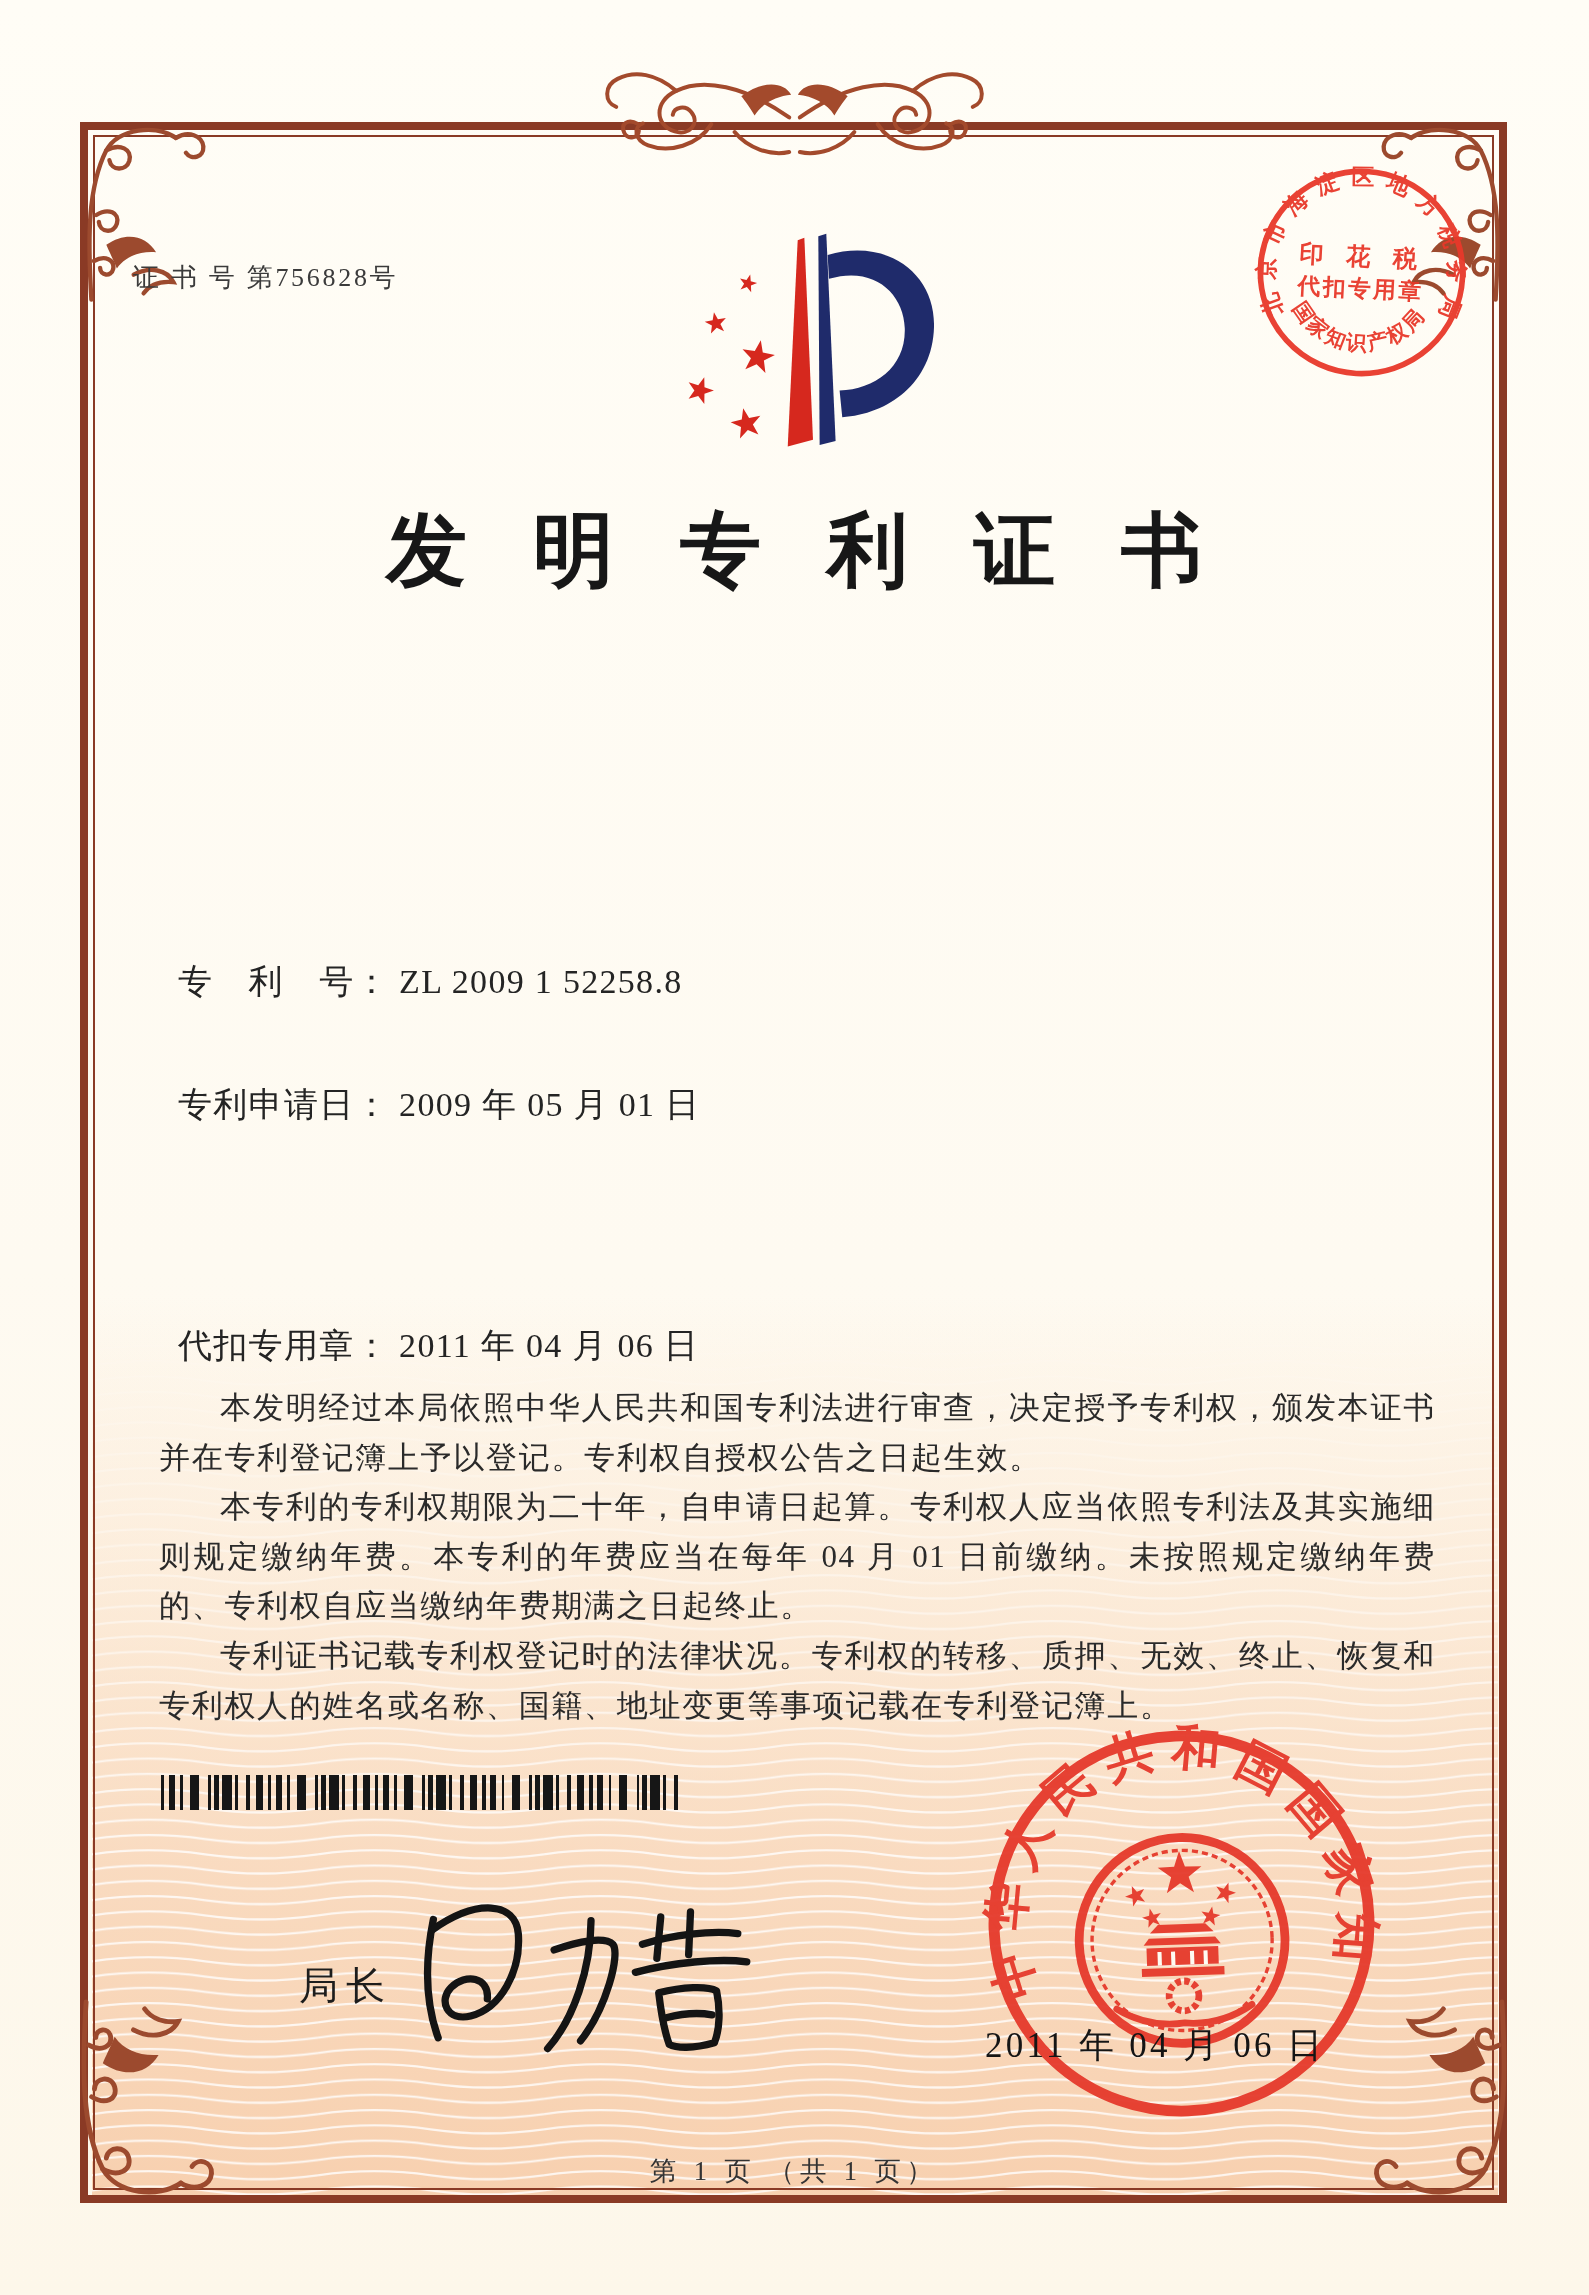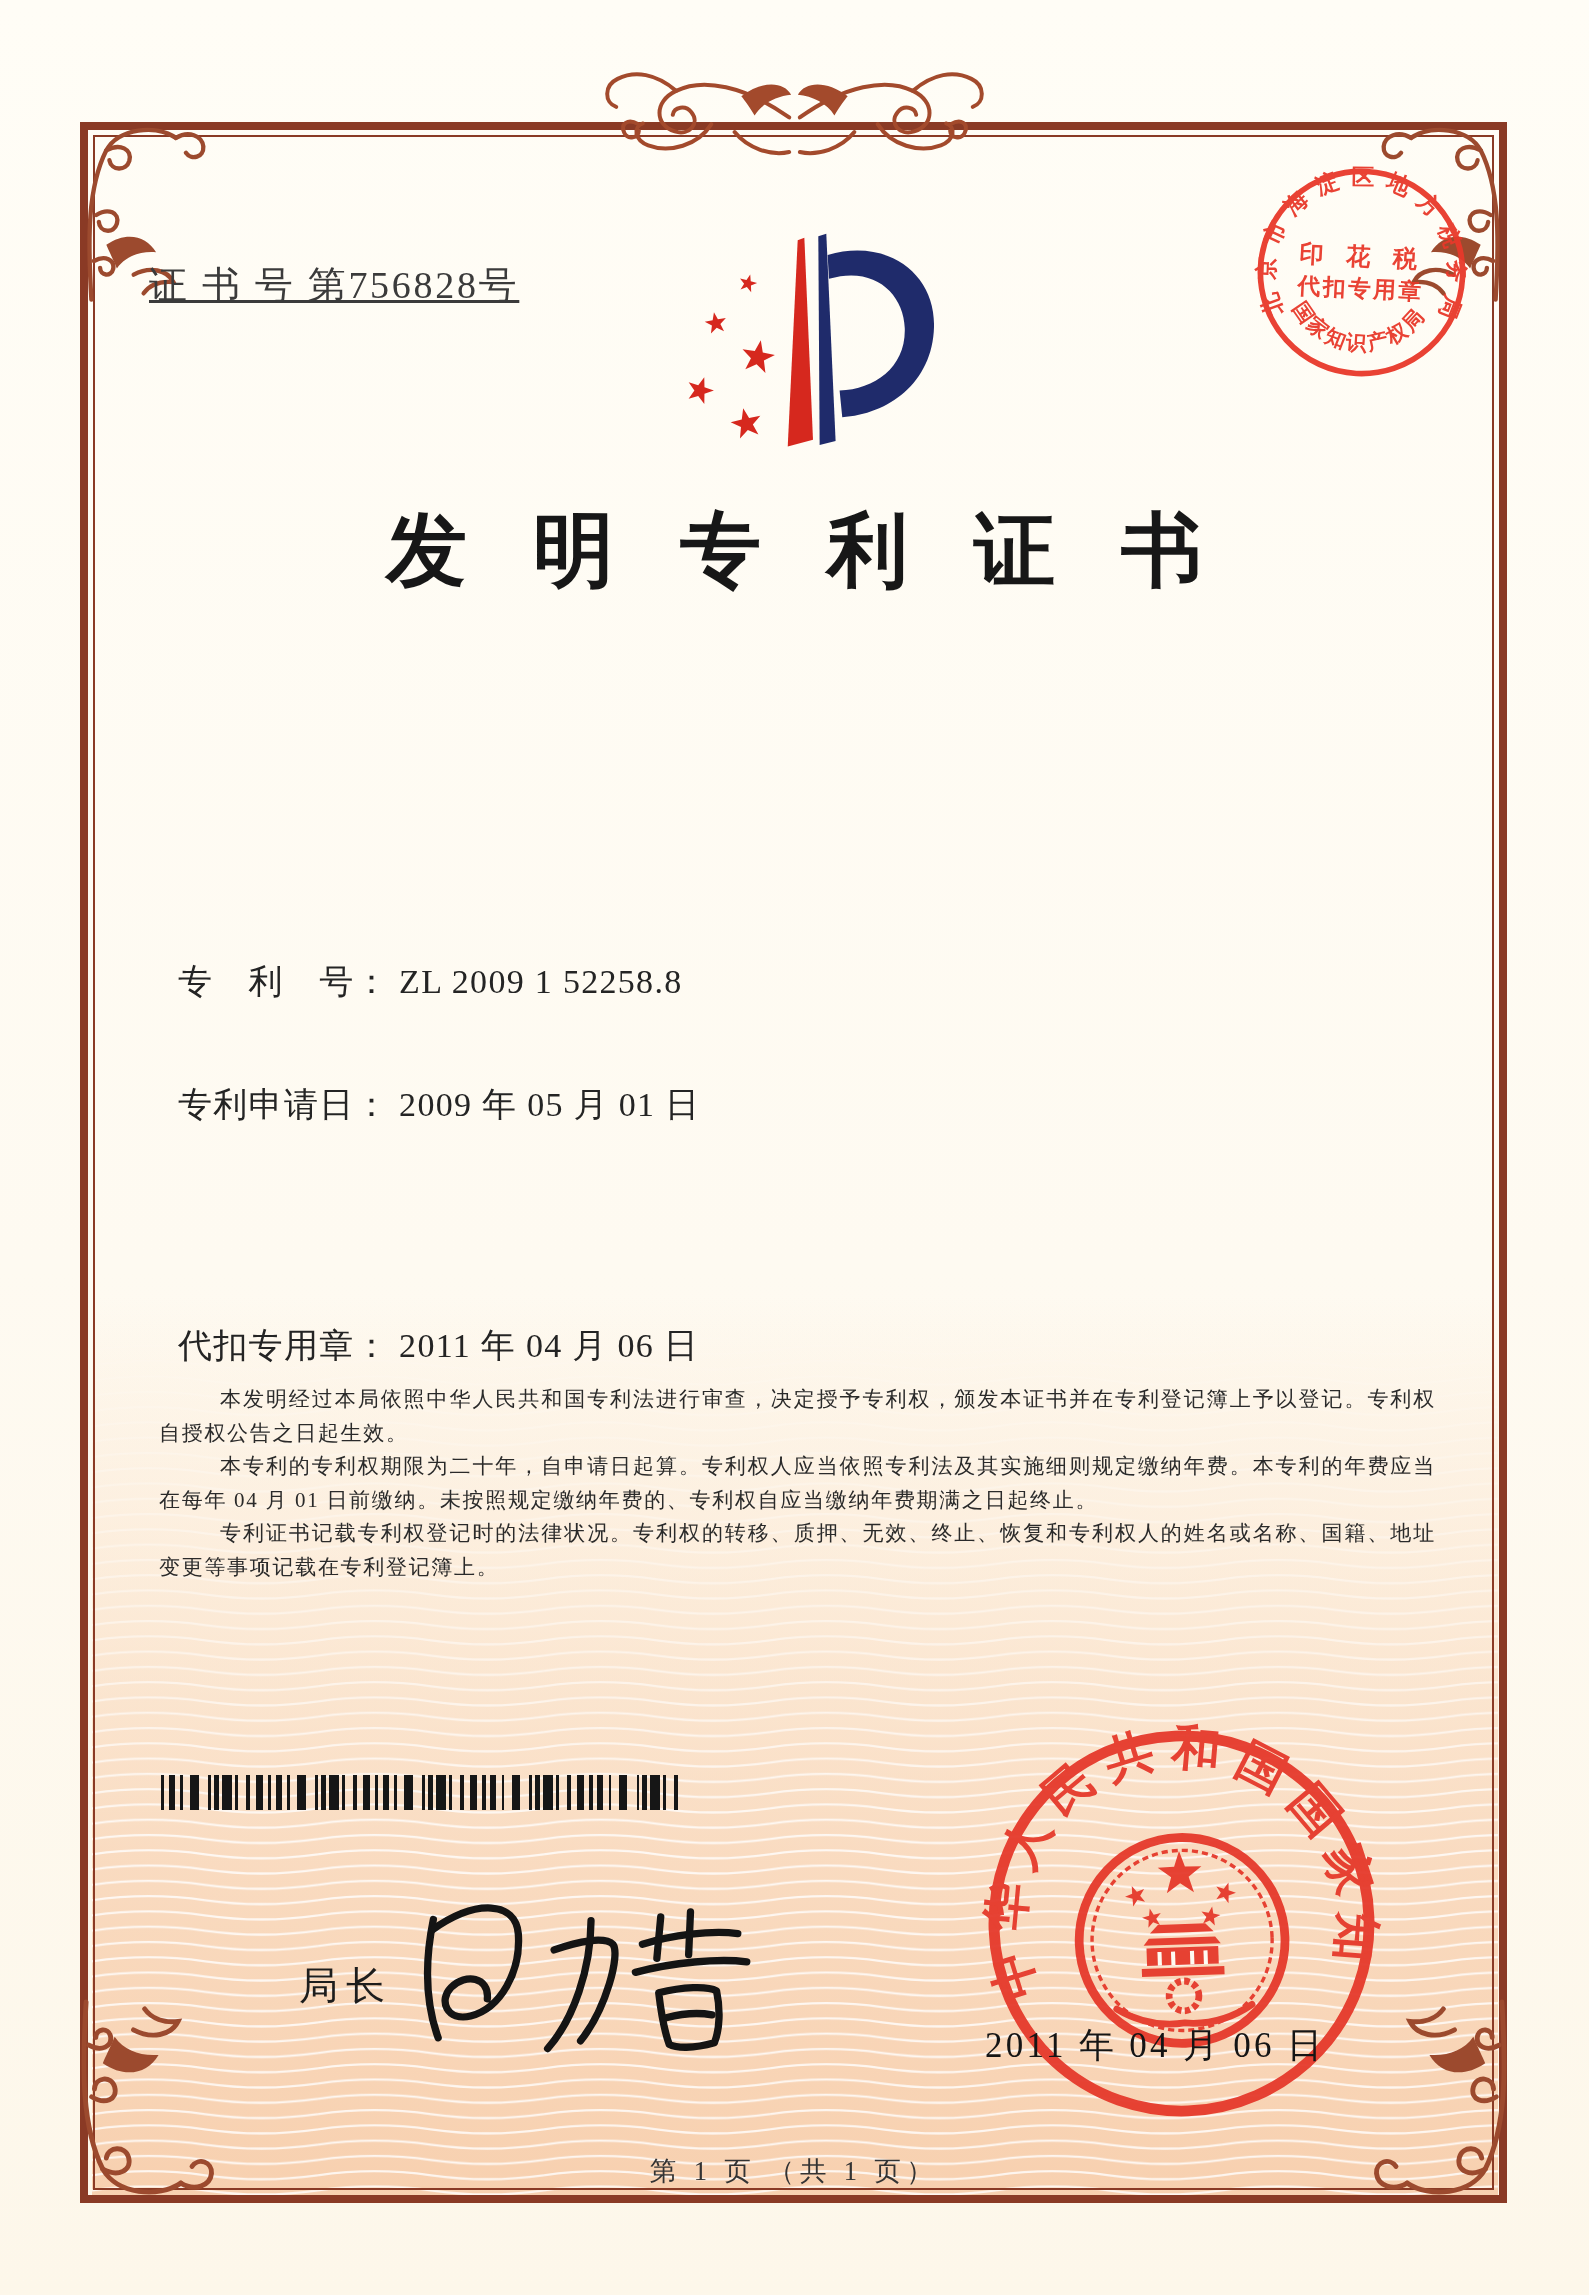--- a/index.html
+++ b/index.html
@@ -12,31 +12,31 @@
   .frame-inner{position:absolute;inset:4.7px;border:2px solid #8a3a25;}
   
   .waves{position:absolute;left:92px;top:1296px;width:1406px;height:904px;z-index:1;}
   .waves .tint{position:absolute;inset:0;
      background:linear-gradient(180deg,rgba(250,222,197,0) 0%,rgba(250,219,190,.40) 30%,
                 rgba(248,211,180,.78) 62%,rgba(247,206,172,.95) 100%);}
   .waves svg{position:absolute;inset:0;
      -webkit-mask-image:linear-gradient(180deg,transparent 0,rgba(0,0,0,.45) 28%,#000 60%);
      mask-image:linear-gradient(180deg,transparent 0,rgba(0,0,0,.45) 28%,#000 60%);}
   
-  .cert-no{position:absolute;left:149px;top:260px;font-size:38px;letter-spacing:2.7px;color:#3b3b3b;z-index:3;text-decoration:underline;}
+  .cert-no{position:absolute;left:133px;top:260px;font-size:26px;letter-spacing:2.7px;color:#3b3b3b;z-index:3;}
   .logo{position:absolute;left:668px;top:227px;width:286px;height:256px;z-index:3;}
   .tax-stamp{position:absolute;left:1248px;top:159px;width:227px;height:227px;
              transform:rotate(3deg);opacity:.95;z-index:3;}
   .title{position:absolute;left:81px;top:497px;width:1426px;text-align:center;
          font-size:81px;font-weight:700;letter-spacing:66px;text-indent:66px;color:#171717;z-index:3;}
   
   .field{position:absolute;left:178px;font-size:34px;letter-spacing:1.3px;color:#242424;z-index:3;white-space:nowrap;}
   .field .f-value{margin-left:9.3px;}
   
-  .body-text{position:absolute;left:159px;top:1383px;width:1277px;font-size:21px;line-height:1.6;
+  .body-text{position:absolute;left:159px;top:1383px;width:1277px;font-size:31px;line-height:1.6;
              letter-spacing:1.7px;text-align:justify;color:#2a2a2a;z-index:3;}
   .body-text p{margin:0;text-indent:61px;}
   
   .barcode{position:absolute;left:161px;top:1775px;width:532px;height:35px;display:flex;
            overflow:hidden;z-index:3;}
   .barcode i,.barcode u{display:block;height:100%;flex:0 0 auto;font-style:normal;text-decoration:none;}
   .barcode i{background:#161616;}
   
   .signer-label{position:absolute;left:299px;top:1959px;font-size:39px;letter-spacing:8px;color:#1d1d1d;z-index:4;}
   .signature{position:absolute;left:379px;top:1868px;width:399px;height:226px;transform:rotate(-2deg);z-index:4;}

